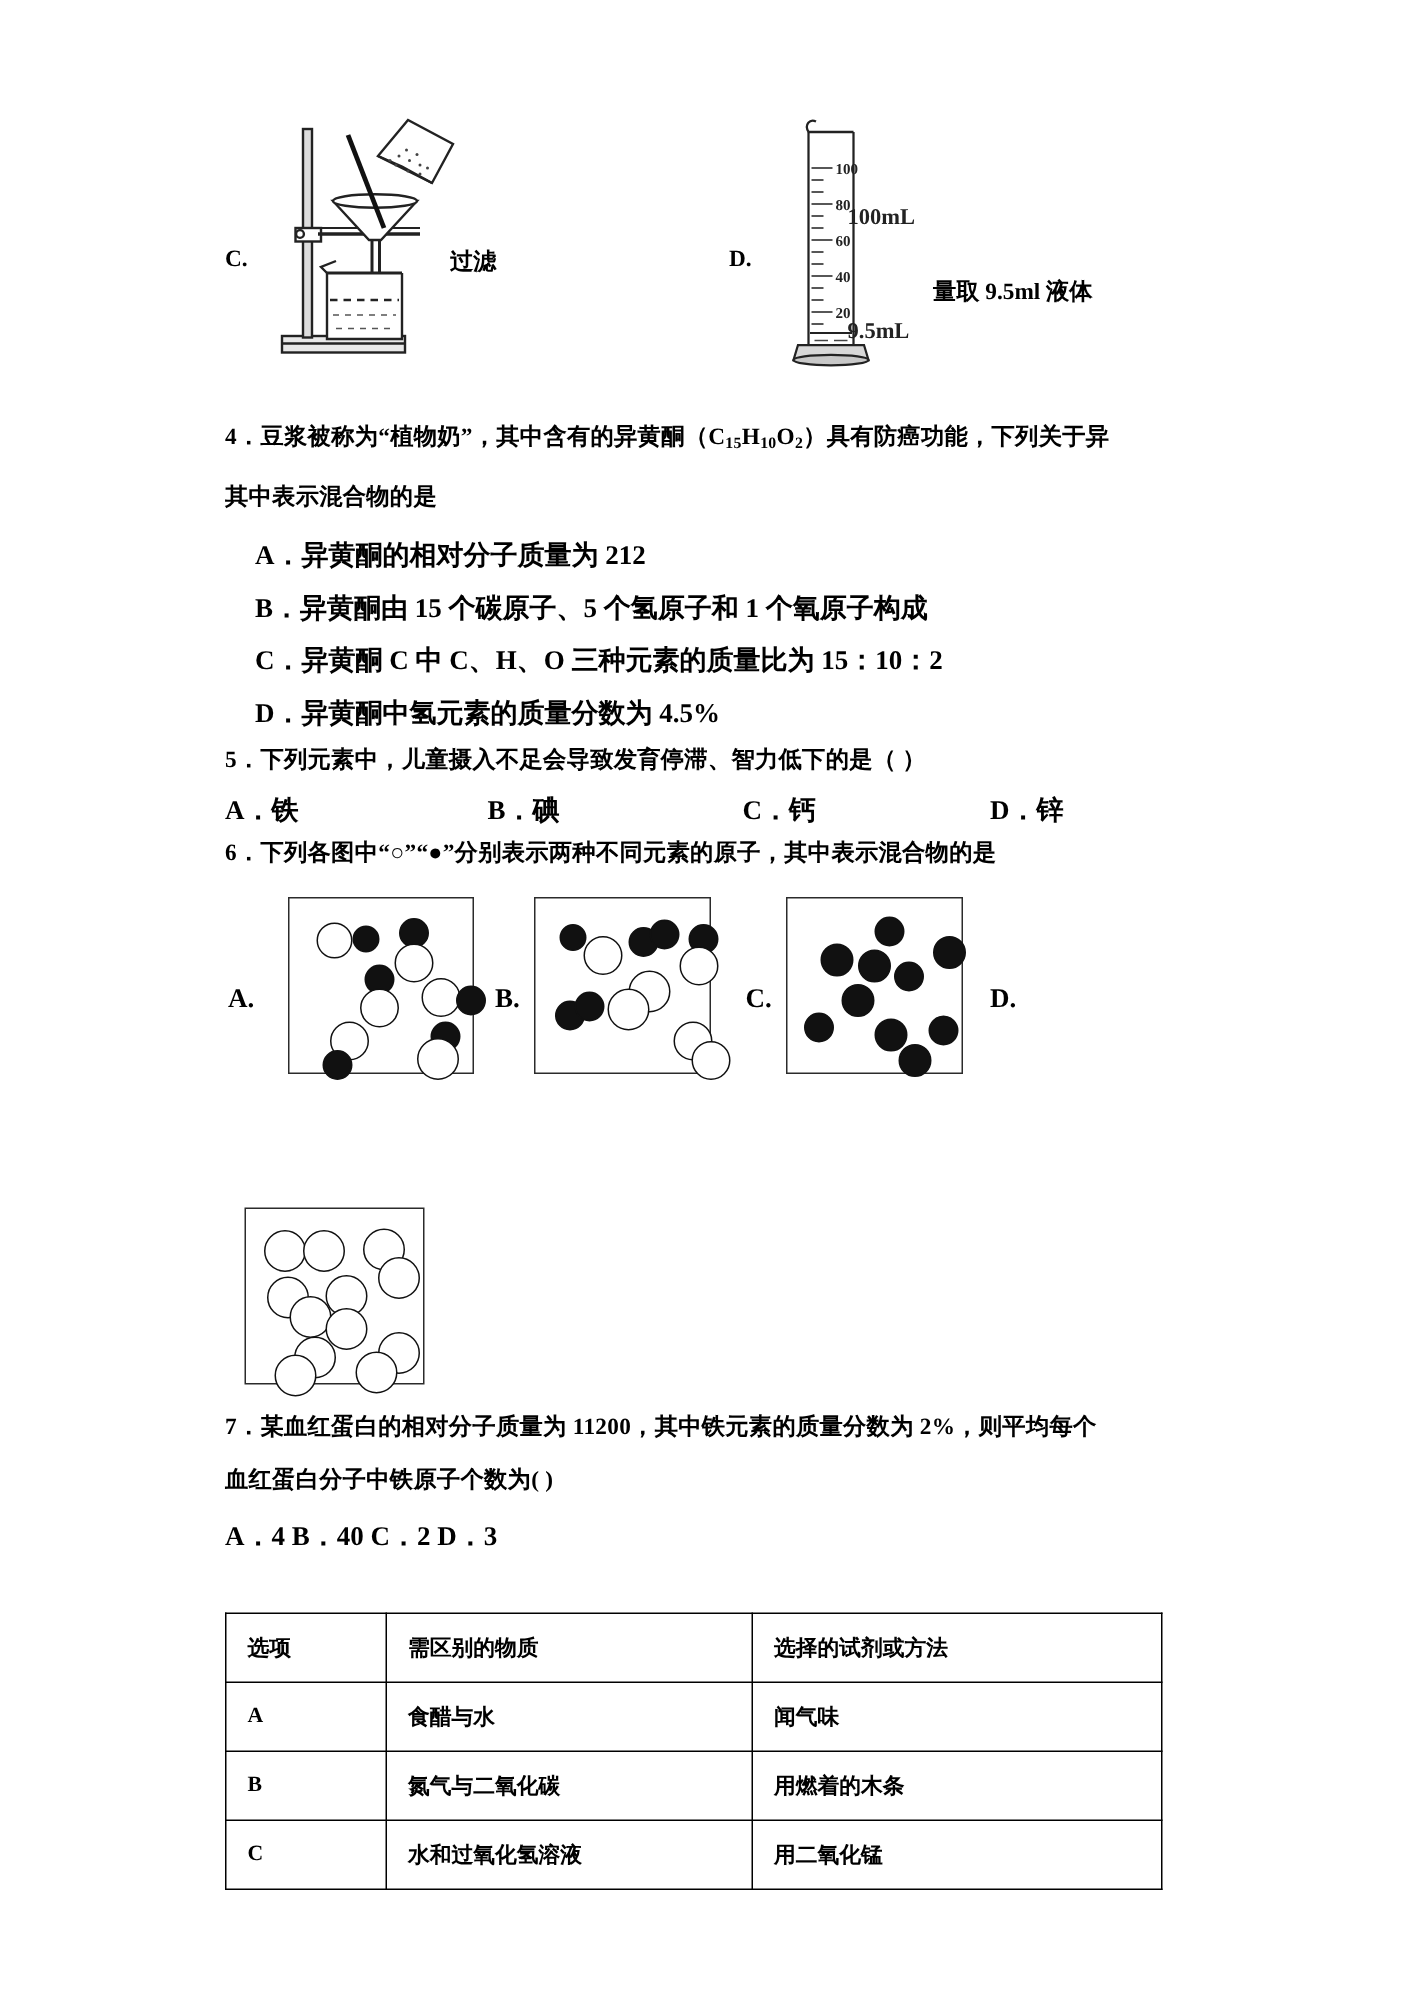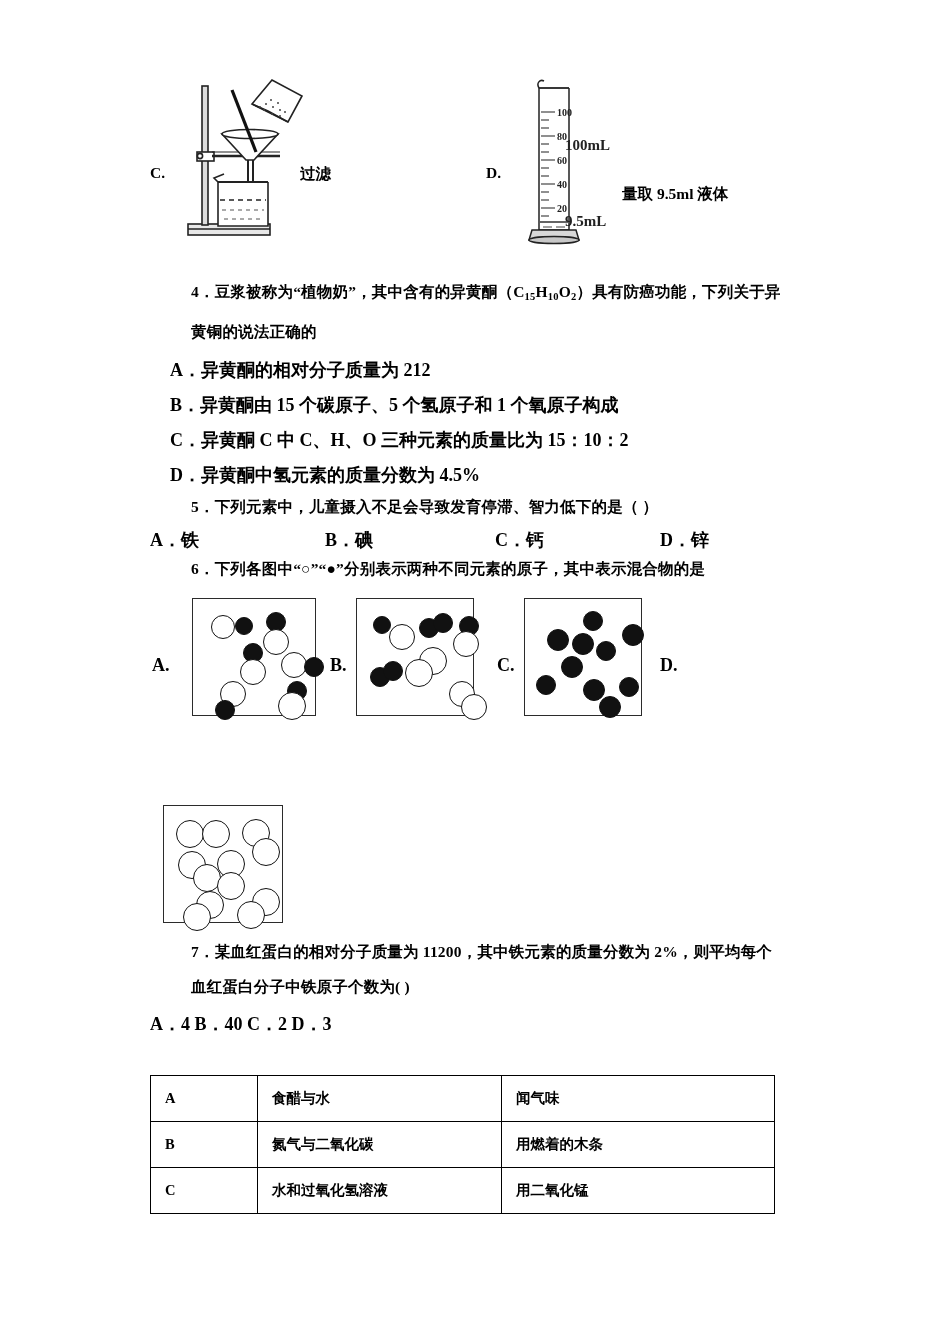--- a/index.html
+++ b/index.html
@@ -23,21 +23,20 @@
   }
 
   
   .qtext {
     position: absolute;
     font-size: 15.5px;
     font-weight: bold;
     letter-spacing: 0.2px;
     white-space: nowrap;
     line-height: 1.2;
-    margin-left: 41px;
   }
   .opt {
     position: absolute;
     font-size: 18px;
     font-weight: bold;
     white-space: nowrap;
   }
   .lbl {
     position: absolute;
     font-size: 15px;
@@ -211,21 +210,21 @@
 
     <div class="lbl" style="left:565px; top:77px; font-size:15px; color:#222;">100mL</div>
     <div class="lbl" style="left:565px; top:153px; font-size:15px; color:#222;">9.5mL</div>
 
     <div class="fig-caption" style="left:622px; top:104px;margin-top:20px;">量取 9.5ml 液体</div>
   </div>
 
   <div class="qtext" style="left:150px; top:283px;">
     <span>4．</span><span>豆浆被称为“植物奶”，其中含有的异黄酮（C</span><sub>15</sub><span>H</span><sub>10</sub><span>O</span><sub>2</sub><span>）具有防癌功能，下列关于异</span>
   </div>
-  <div class="qtext" style="left:150px; top:323px;">黄铜的说法正确的</div>
+  <div class="qtext" style="left:150px; top:323px;">其中表示混合物的是</div>
 
   <div class="opt" style="left:170px; top:358px;">A．异黄酮的相对分子质量为 212</div>
   <div class="opt" style="left:170px; top:393px;">B．异黄酮由 15 个碳原子、5 个氢原子和 1 个氧原子构成</div>
   <div class="opt" style="left:170px; top:428px;">C．异黄酮 C 中 C、H、O 三种元素的质量比为 15：10：2</div>
   <div class="opt" style="left:170px; top:463px;">D．异黄酮中氢元素的质量分数为 4.5%</div>
 
   <div class="qtext" style="left:150px; top:498px;">5．下列元素中，儿童摄入不足会导致发育停滞、智力低下的是（      ）</div>
 
   <div class="opt" style="left:150px; top:528px;">
     <span>A．</span><span>铁</span>
@@ -303,20 +302,25 @@
     </div>
 
   <div class="qtext" style="left:150px; top:943px;">7．某血红蛋白的相对分子质量为 11200，其中铁元素的质量分数为 2%，则平均每个</div>
   <div class="qtext" style="left:150px; top:978px;">血红蛋白分子中铁原子个数为(  )</div>
   <div class="opt" style="left:150px; top:1012px;">A．4   B．40   C．2   D．3</div>
 
 
   <table id="q8-table">
     <tbody>
       <tr>
+        <td class="col-a">选项</td>
+        <td class="col-b">需区别的物质</td>
+        <td class="col-c">选择的试剂或方法</td>
+      </tr>
+      <tr>
         <td class="col-a opt-letter">A</td>
         <td class="col-b">食醋与水</td>
         <td class="col-c">闻气味</td>
       </tr>
       <tr>
         <td class="col-a opt-letter">B</td>
         <td class="col-b">氮气与二氧化碳</td>
         <td class="col-c">用燃着的木条</td>
       </tr>
       <tr>

